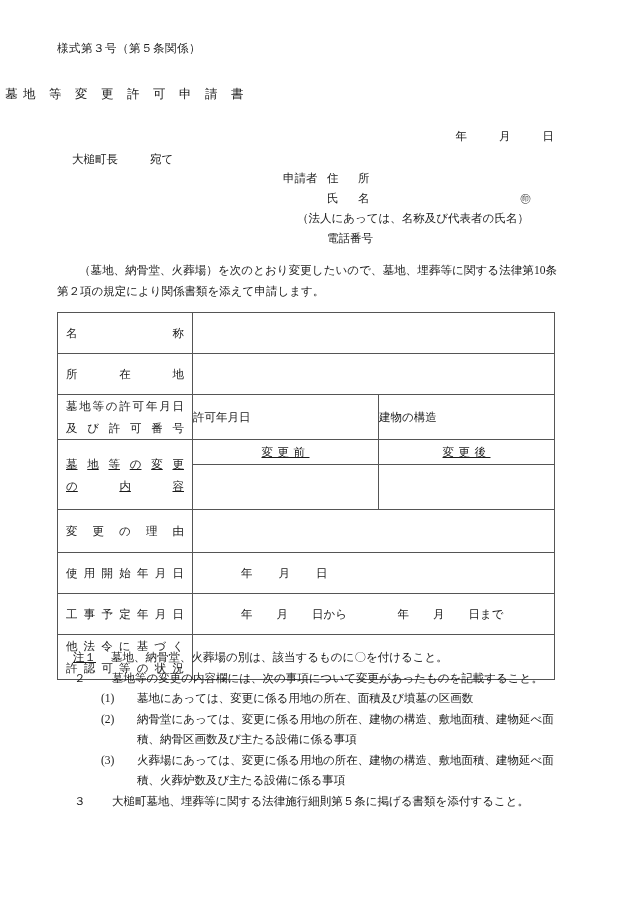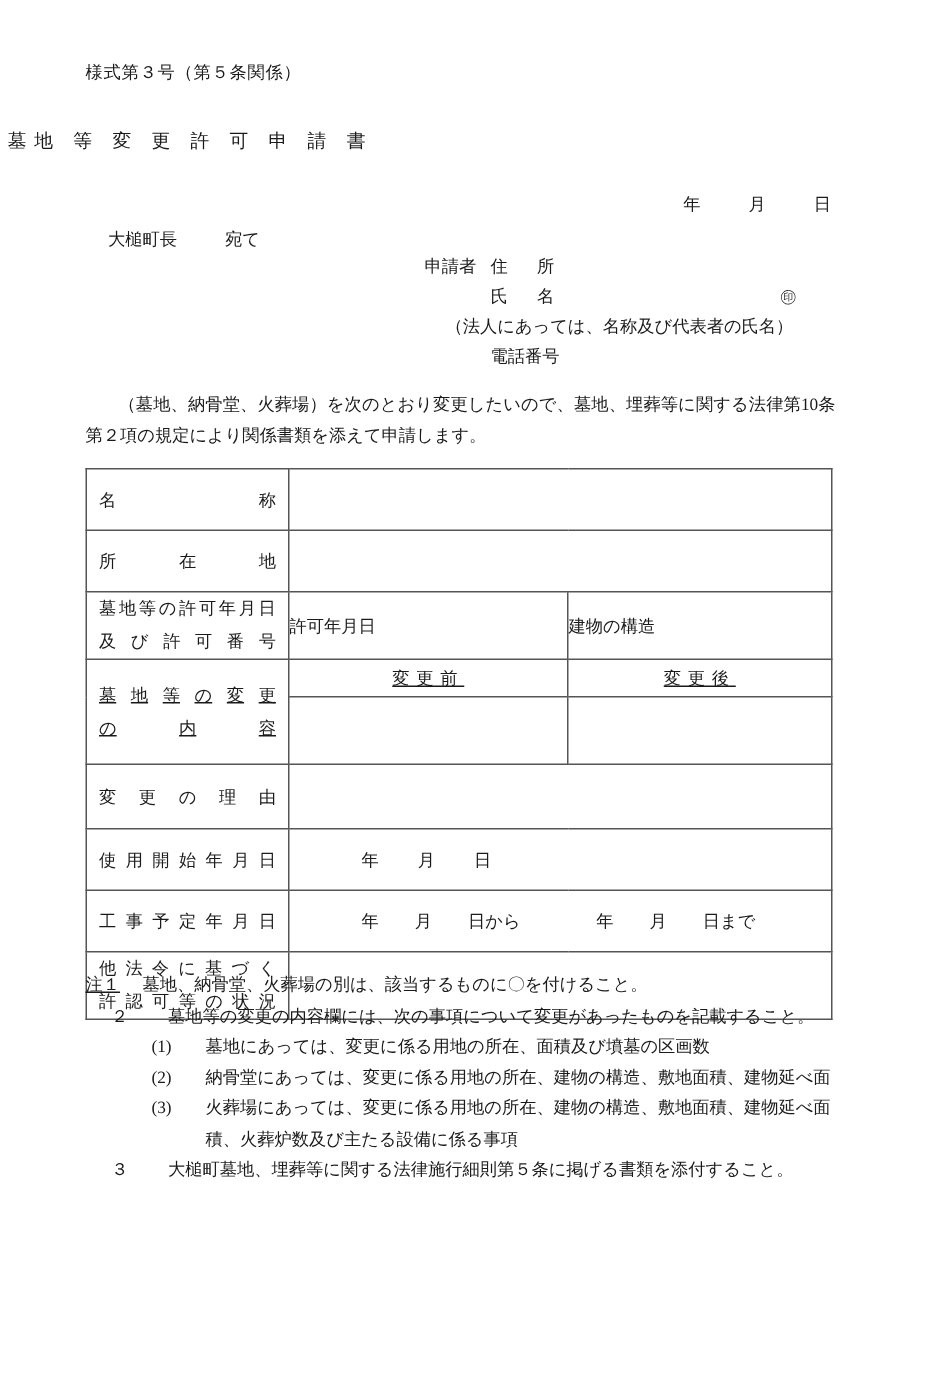--- a/index.html
+++ b/index.html
@@ -171,21 +171,21 @@
     width: 530px;
     font-size: 11.5px;
     line-height: 20.5px;
   }
   .note-row { display: flex; align-items: flex-start; }
   .note-num {
     width: 38px;
     flex: 0 0 38px;
     white-space: nowrap;
   }
-  .note-num.n1 { padding-left: 0; text-decoration: underline; }
+  .note-num.n1 { padding-left: 16px; text-decoration: underline; }
   .note-num.n2 { padding-left: 17px; width: 38px; flex: 0 0 38px; }
   .note-txt { flex: 1; }
 
   .sub-row { display: flex; align-items: flex-start; padding-left: 44px; }
   .sub-num { width: 36px; flex: 0 0 36px; white-space: nowrap; }
   .sub-txt { flex: 1; font-family: Liberation Serif, serif; }
   .sub-cont { padding-left: 80px; }
 </style>
 </head>
 <body>
@@ -390,20 +390,21 @@
       <span class="note-txt">墓地等の変更の内容欄には、次の事項について変更があったものを記載すること。</span>
     </div>
     <div class="sub-row">
       <span class="sub-num">(1)</span>
       <span class="sub-txt">墓地にあっては、変更に係る用地の所在、面積及び墳墓の区画数</span>
     </div>
     <div class="sub-row">
       <span class="sub-num">(2)</span>
       <span class="sub-txt">納骨堂にあっては、変更に係る用地の所在、建物の構造、敷地面積、建物延べ面</span>
     </div>
+    <div class="sub-cont">積、納骨区画数及び主たる設備に係る事項</div>
     <div class="sub-row">
       <span class="sub-num">(3)</span>
       <span class="sub-txt">火葬場にあっては、変更に係る用地の所在、建物の構造、敷地面積、建物延べ面</span>
     </div>
     <div class="sub-cont">積、火葬炉数及び主たる設備に係る事項</div>
     <div class="note-row">
       <span class="note-num n2">３</span>
       <span class="note-txt">大槌町墓地、埋葬等に関する法律施行細則第５条に掲げる書類を添付すること。</span>
     </div>
   </div>

